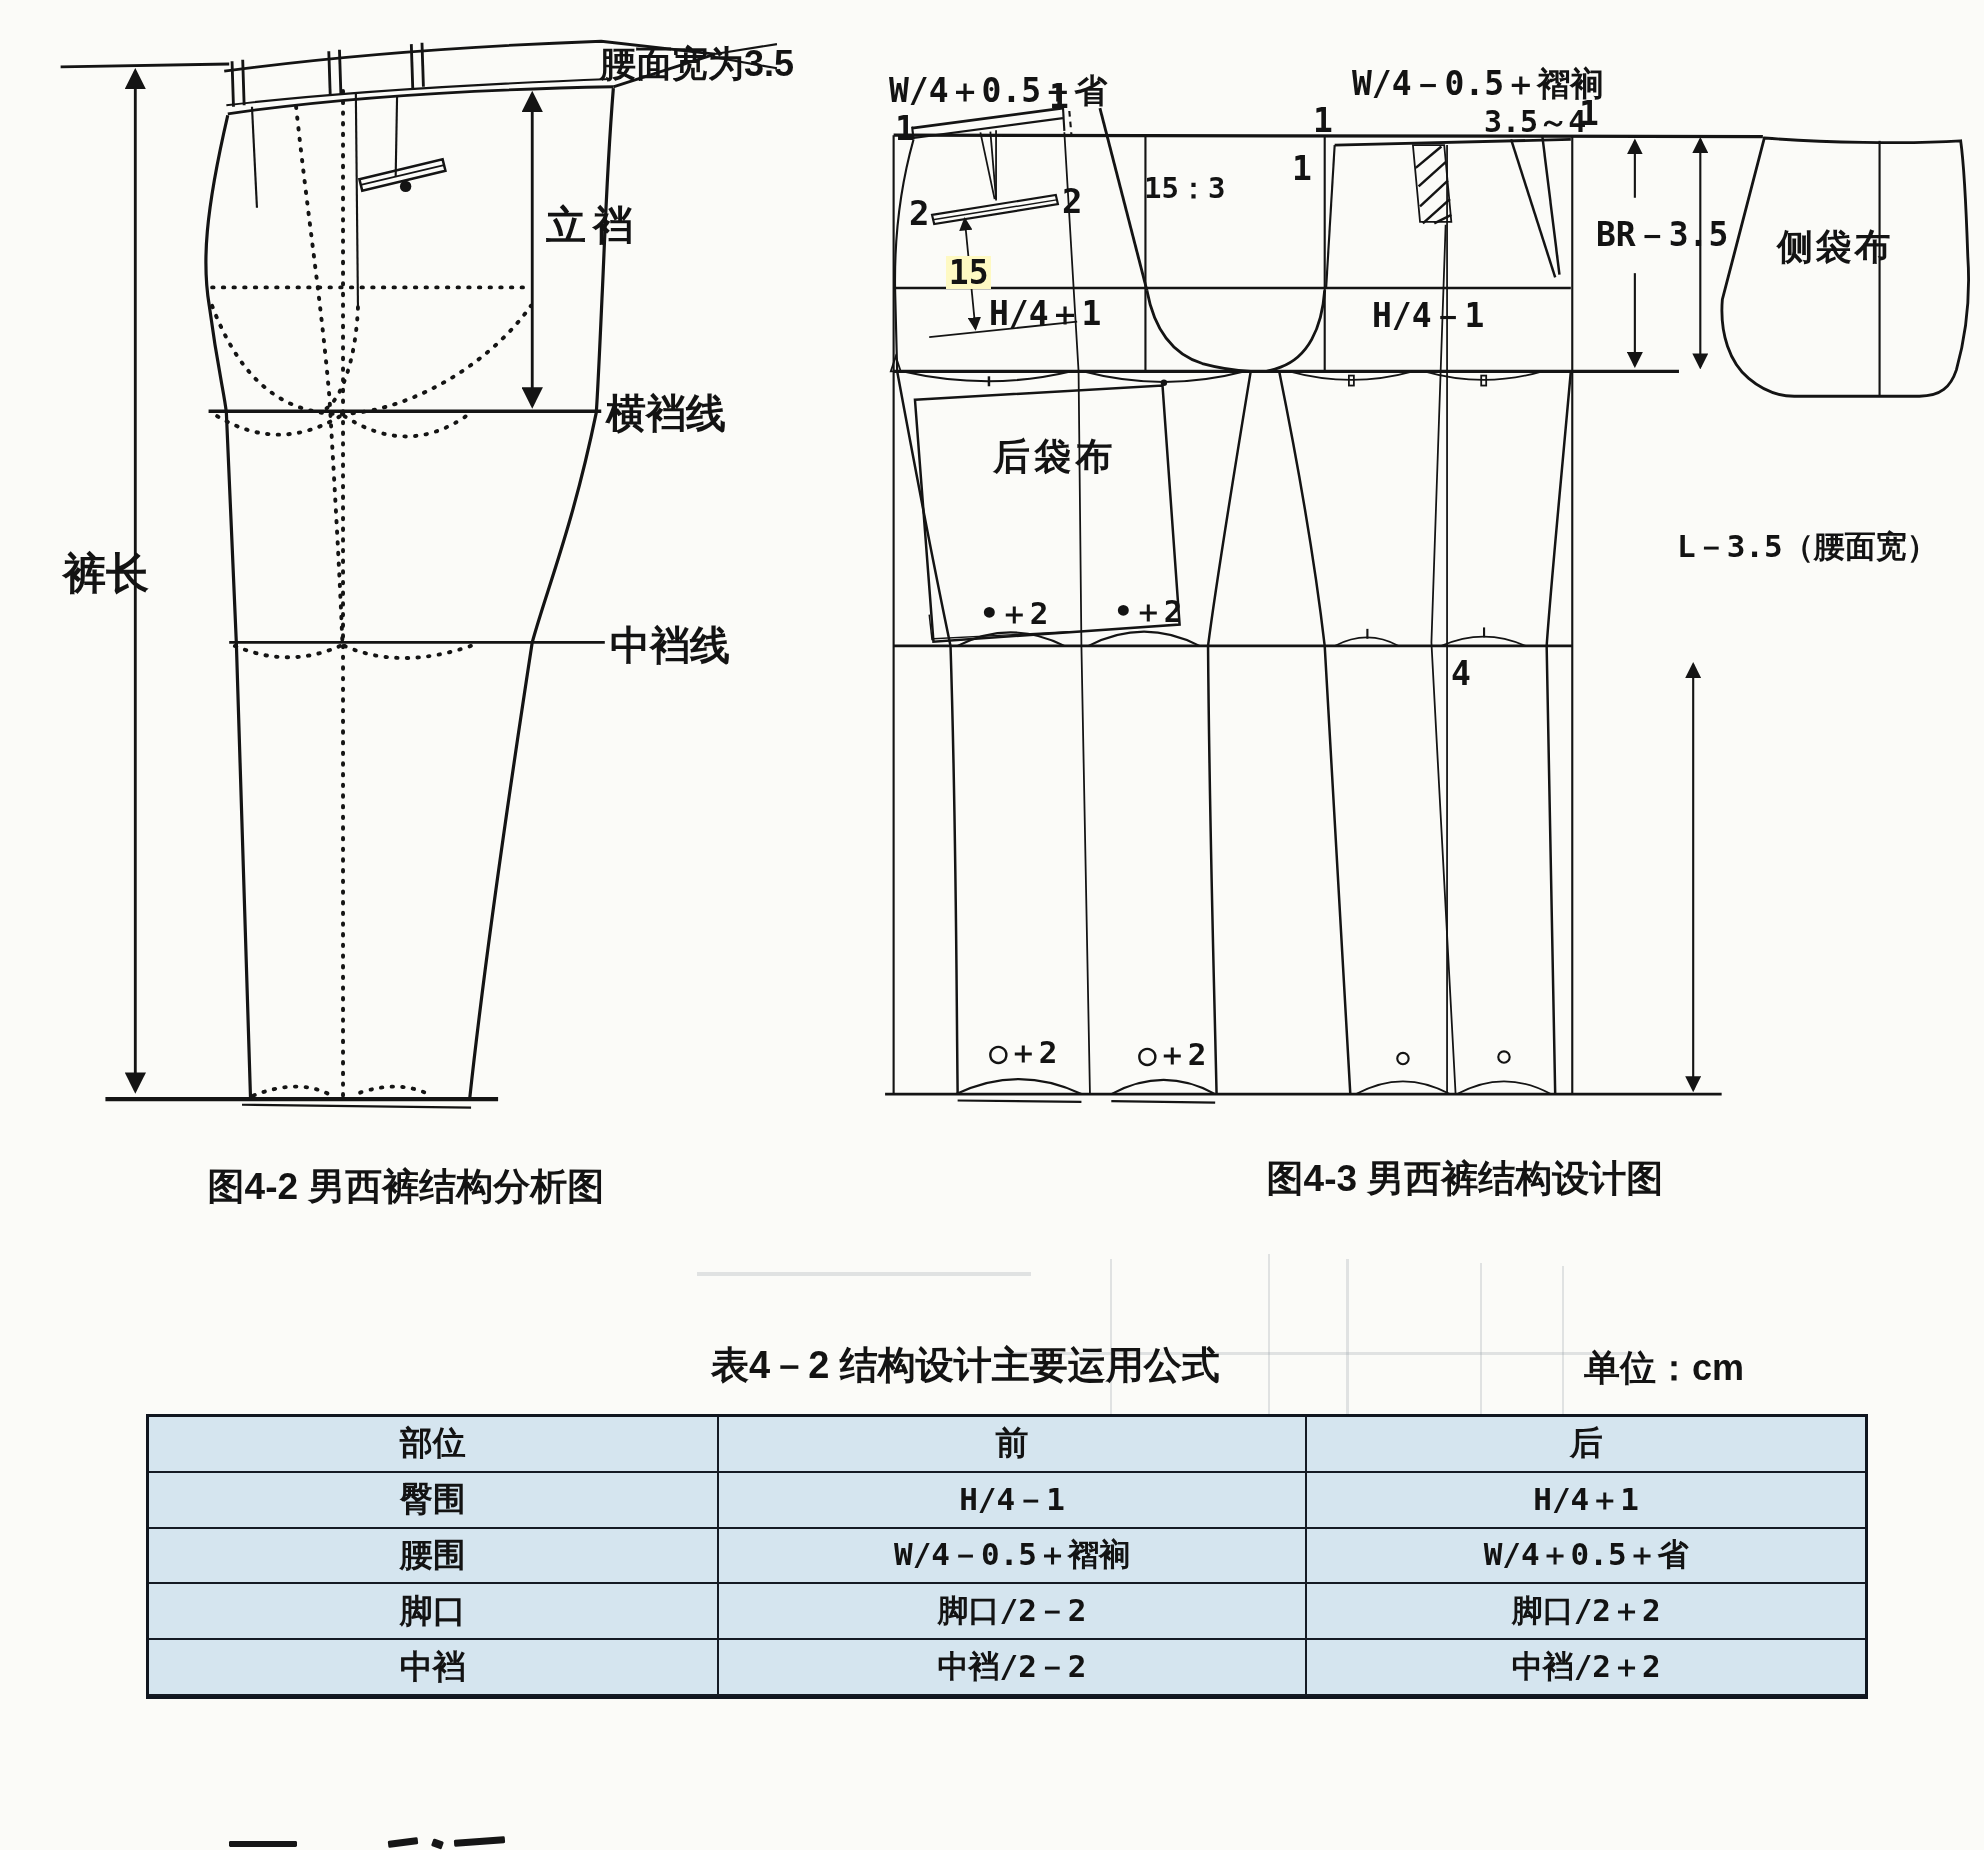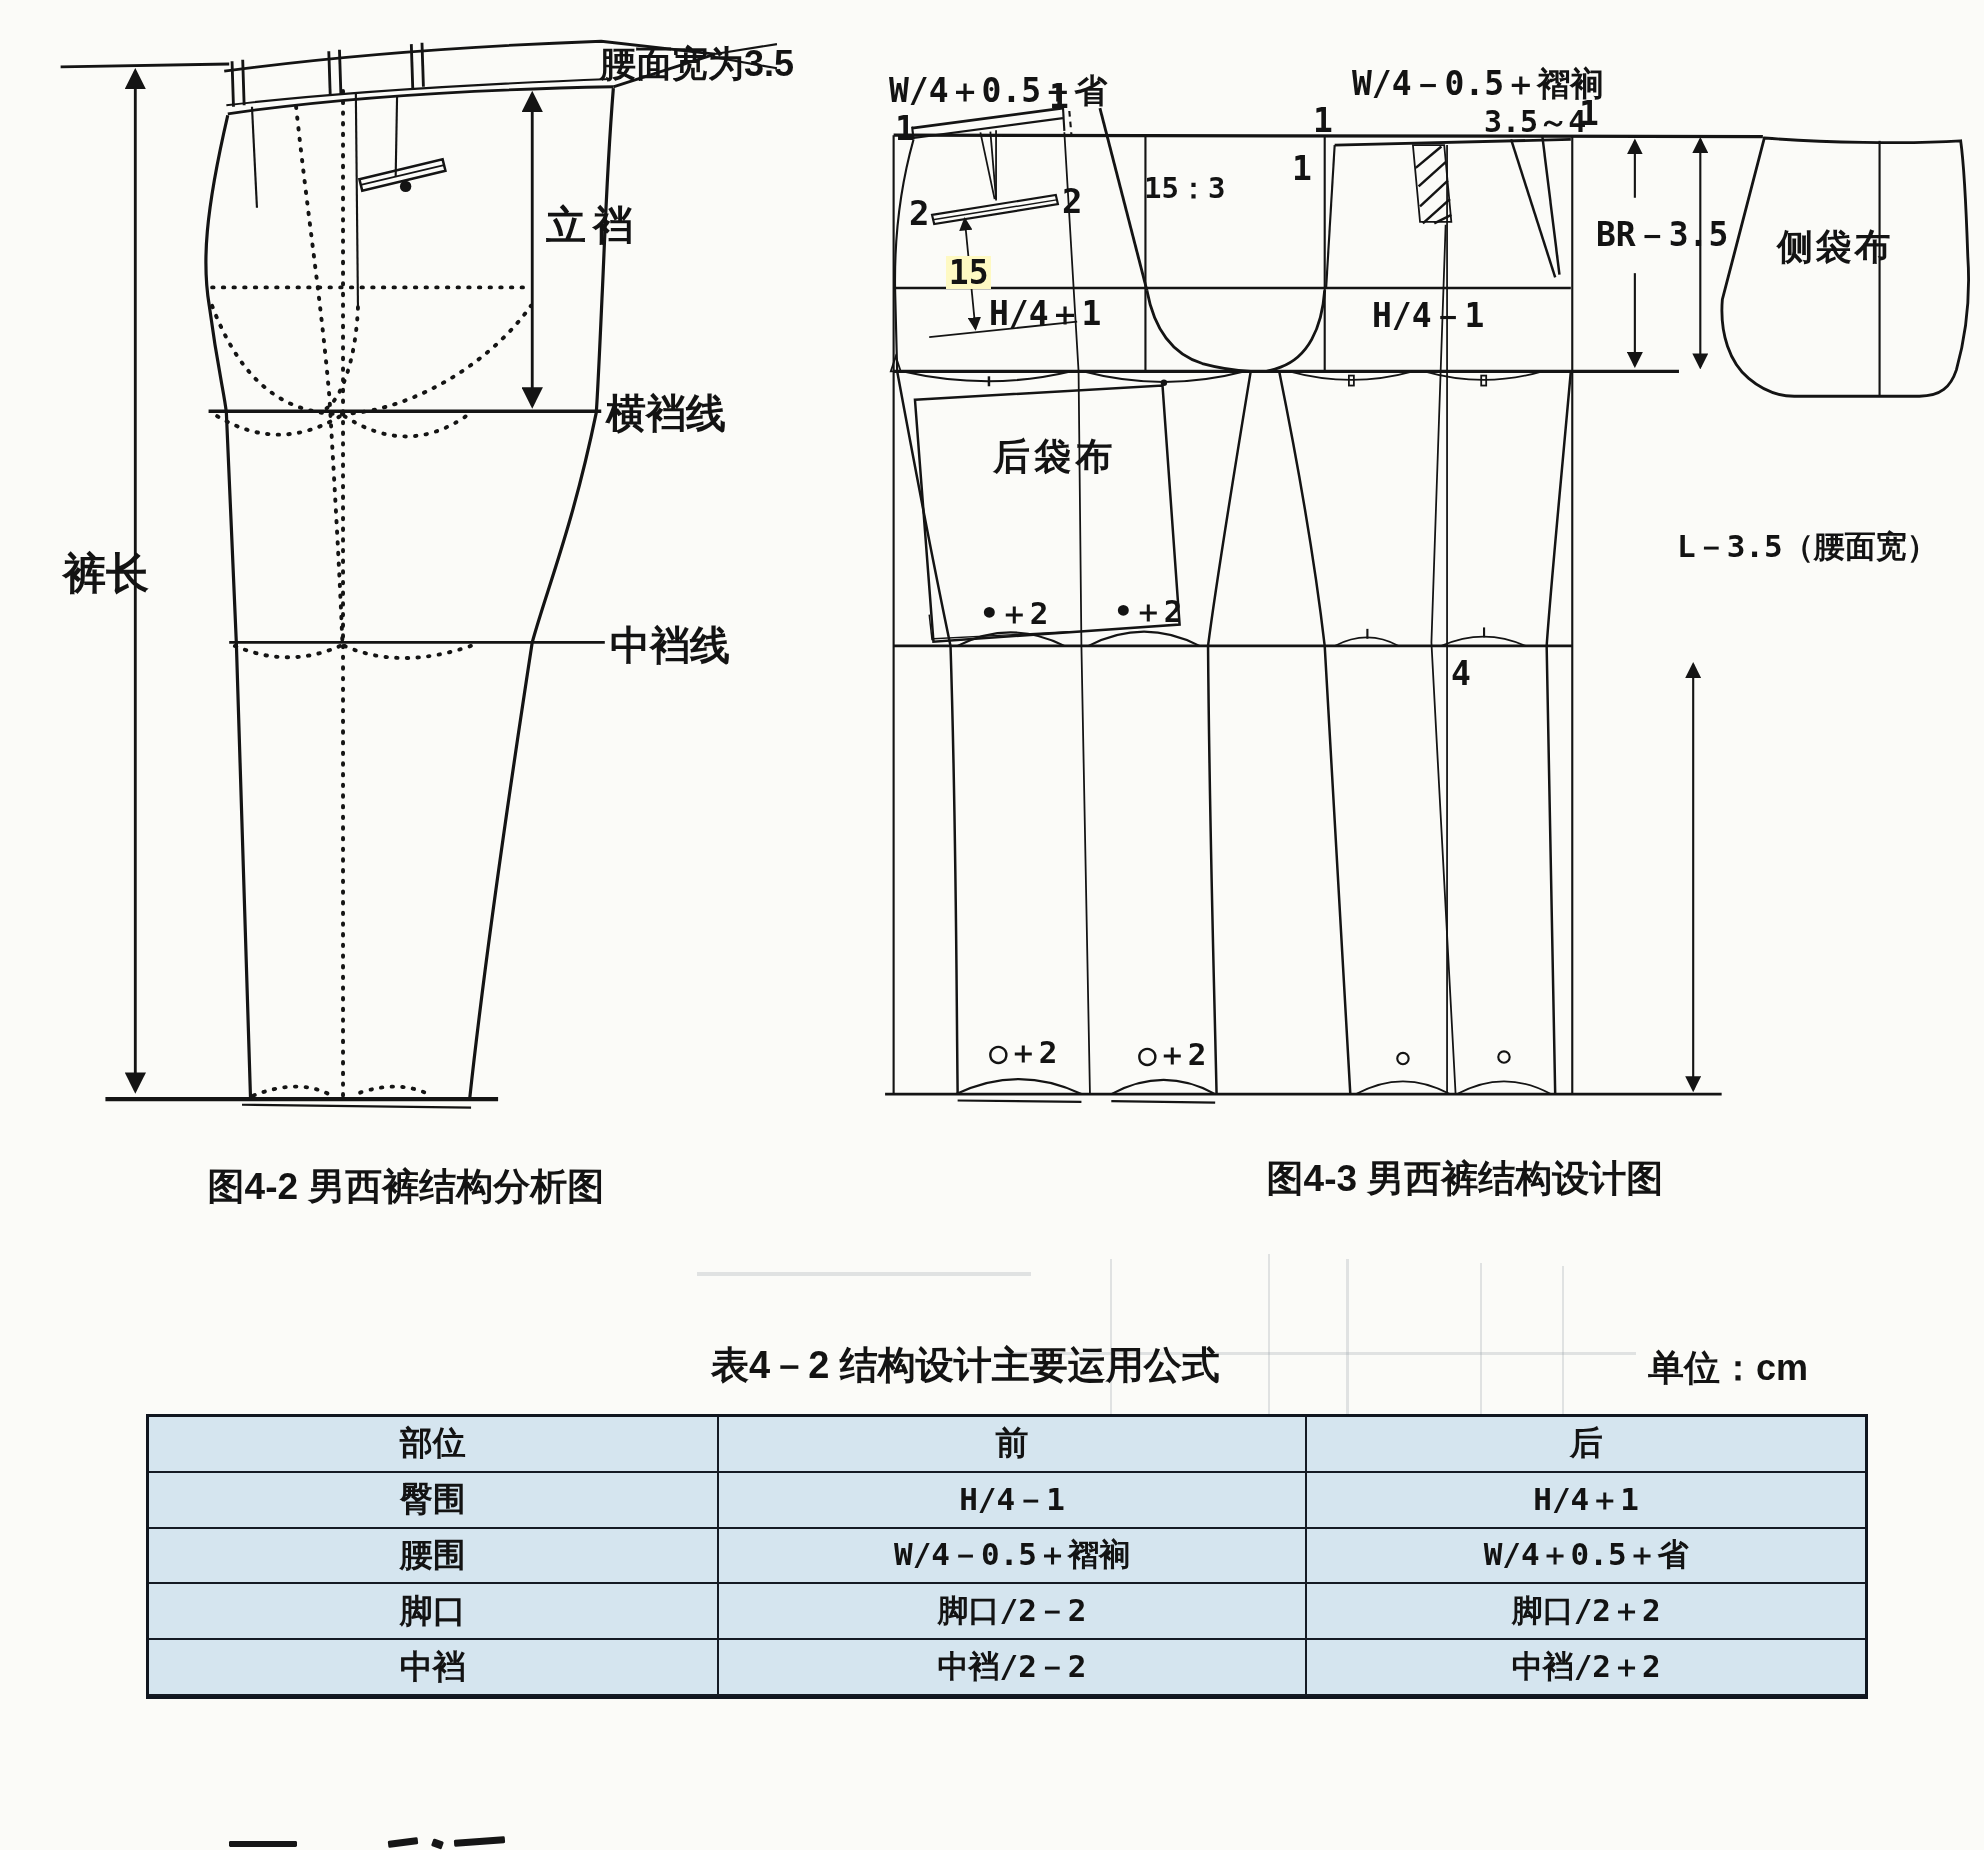--- a/index.html
+++ b/index.html
@@ -249,21 +249,21 @@
     <div class="ghost" style="left:1010px;top:1352px;width:626px;height:2.8px;"></div>
     <div class="ghost" style="left:1110px;top:1259px;width:2.1px;height:185px;"></div>
     <div class="ghost" style="left:1268px;top:1254px;width:2.1px;height:206px;"></div>
     <div class="ghost" style="left:1346px;top:1259px;width:2.8px;height:192px;"></div>
     <div class="ghost" style="left:1480px;top:1263px;width:2.1px;height:181px;"></div>
     <div class="ghost" style="left:1562px;top:1266px;width:2.1px;height:171px;"></div>
     <div class="ghost" style="left:1174px;top:1417px;width:398px;height:2.8px;"></div>
   </div>
 
   <div class="lbl cap" style="left:711px;top:1346px;font-size:38px;">表4－2 结构设计主要运用公式</div>
-  <div class="lbl cap" style="left:1648px;top:1350px;font-size:36px;">单位：cm</div>
+  <div class="lbl cap" style="left:1584px;top:1350px;font-size:36px;">单位：cm</div>
 
   <div class="tbl-wrap">
     <div class="tbl">
       <div class="row0 cell p" style="display:flex">部位</div>
       <div class="row0 cell p">前</div>
       <div class="row0 cell p">后</div>
 
       <div class="row1 cell p">臀围</div>
       <div class="row1 cell f">H/4－1</div>
       <div class="row1 cell f">H/4＋1</div>

